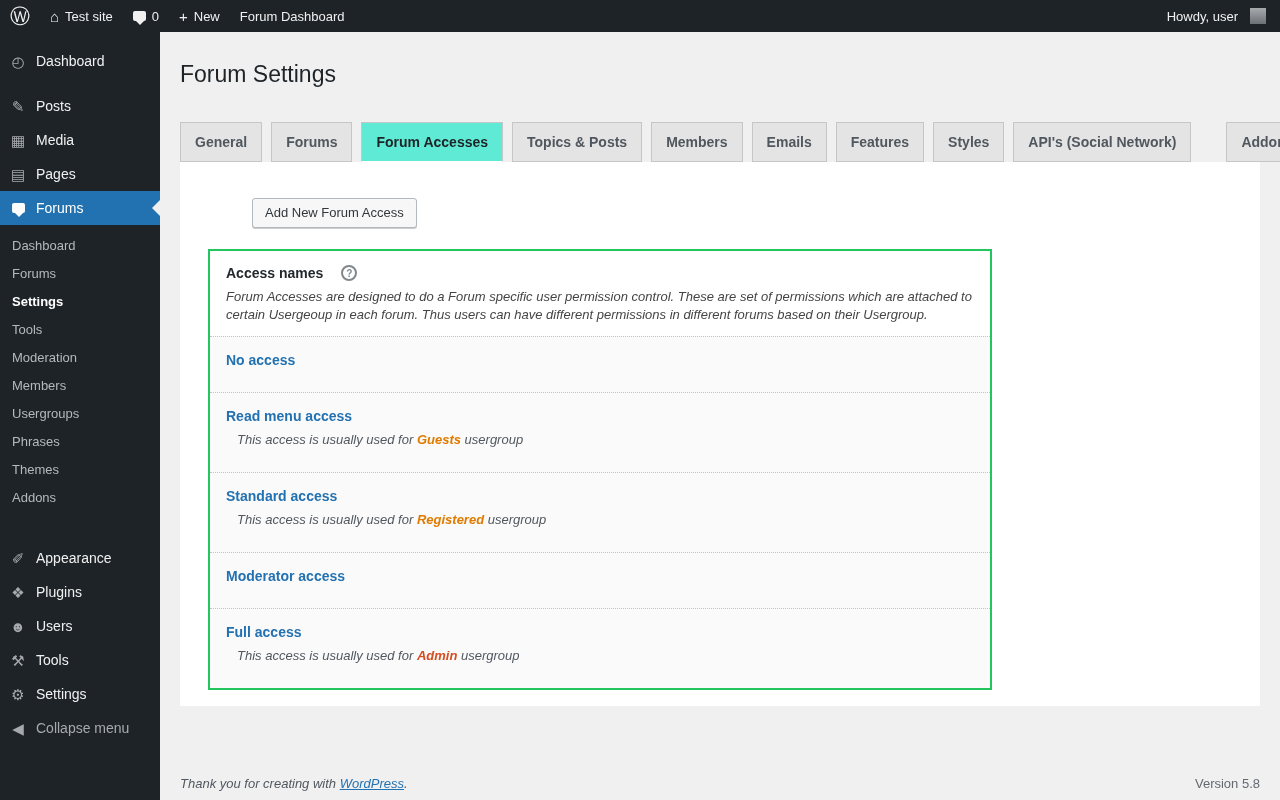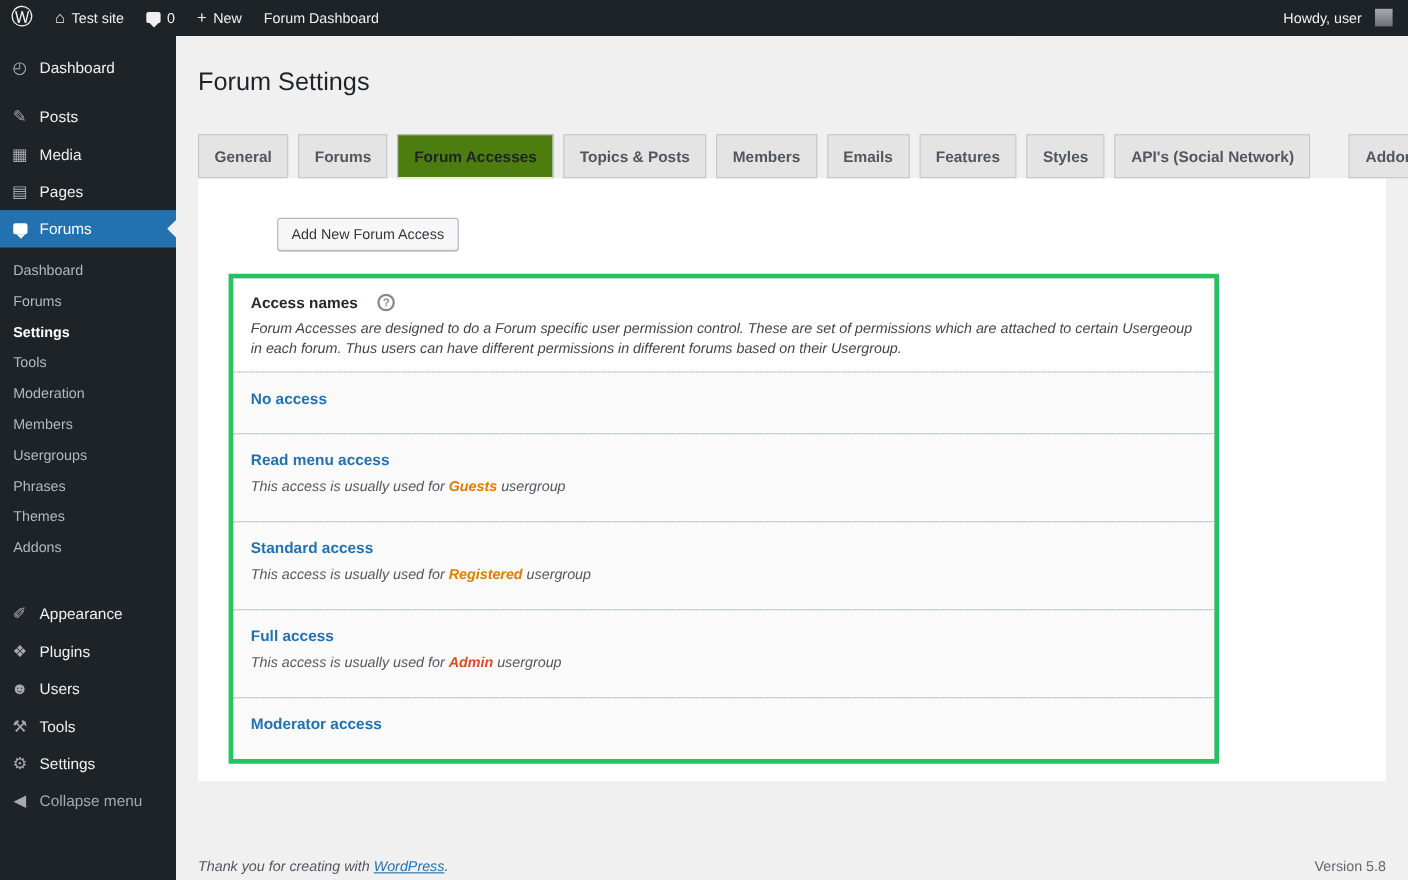--- a/index.html
+++ b/index.html
@@ -90,43 +90,43 @@
   }
 
   .tabs { margin-top: 33px; display: flex; align-items: flex-end; }
   .tab {
     display: inline-block; padding: 10px 14px;
     background: #e4e4e4; border: 1px solid #c6c6c6;
     color: #50575e; font-size: 14px; font-weight: 600; line-height: 18px;
     margin-right: 9px; cursor: pointer; text-decoration: none; white-space: nowrap;
   }
   .tab.active {
-    background: #4d7c0f; border-bottom-color: #fff;
+    background: #5eead4; border-bottom-color: #fff;
     color: #1d2327; position: relative; z-index: 2;
   }
   .tab.addons-gap { margin-left: 26px; }
 
   .panel {
     background: #fff; margin-top: 0;
     padding: 36px 28px 16px;
   }
   .button-secondary {
     display: inline-block;
     padding: 6px 12px;
     background: #f7f7f7;
     border: 1px solid #b4b9be;
     border-radius: 3px;
     box-shadow: 0 1px 0 #ccc;
     color: #32373c; font-size: 13px; line-height: 16px;
     text-decoration: none; cursor: pointer; white-space: nowrap; margin-left: 44px;
   }
 
   .access-table {
-    margin-top: 21px; width: 900px;
-    border: 4px solid #22c55e; background: #0f766e;
+    margin-top: 21px; width: 784px;
+    border: 2px solid #22c55e; background: #a3a3a3;
   }
   .at-header { padding: 14px 16px 12px; background: #fff; }
   .at-title-row { display: flex; align-items: center; }
   .at-title { font-size: 14px; font-weight: 700; color: #23282d; }
   .help-icon {
     margin-left: 18px;
     width: 16px; height: 16px; border-radius: 50%;
     border: 2px solid #82878c; color: #82878c;
     font-size: 10px; font-weight: 700;
     display: inline-flex; align-items: center; justify-content: center;
@@ -139,21 +139,21 @@
   .access-row {
     padding: 15px 16px 24px;
     border-top: 1px dotted #c3c4c7;
     background: #fafafa;
   }
   .row-title {
     color: #2271b1; font-size: 14px; font-weight: 600;
     text-decoration: none; cursor: pointer; text-align: center;
   }
   .row-desc {
-    margin: 7px 0 0; font-style: italic; color: #50575e;
+    margin: 7px 11px 0; font-style: italic; color: #50575e;
     font-size: 13px; line-height: 17px;
   }
   .row-desc .ug { font-weight: 700; }
 
   .footer {
     display: flex; justify-content: space-between; align-items: baseline;
     margin-top: 70px; padding-bottom: 12px;
     font-size: 13px;
   }
   .thanks { font-style: italic; color: #50575e; }
@@ -288,26 +288,26 @@
         <a class="row-title">Read menu access</a>
         <p class="row-desc"><span>This access is usually used for </span><span class="ug" style="color: rgb(224, 123, 0);">Guests</span><span> usergroup</span></p>
       </div>
 
       <div class="access-row">
         <a class="row-title">Standard access</a>
         <p class="row-desc"><span>This access is usually used for </span><span class="ug" style="color: rgb(224, 123, 0);">Registered</span><span> usergroup</span></p>
       </div>
 
       <div class="access-row">
+        <a class="row-title">Moderator access</a>
+      </div>
+
+      <div class="access-row">
         <a class="row-title">Full access</a>
         <p class="row-desc"><span>This access is usually used for </span><span class="ug" style="color: rgb(213, 78, 33);">Admin</span><span> usergroup</span></p>
-      </div>
-
-      <div class="access-row">
-        <a class="row-title">Moderator access</a>
       </div>
     </div>
   </div>
 
   <div class="footer">
     <span class="thanks"><span>Thank you for creating with </span><a>WordPress</a><span>.</span></span>
     <span class="version">Version 5.8</span>
   </div>
 </div>
 

